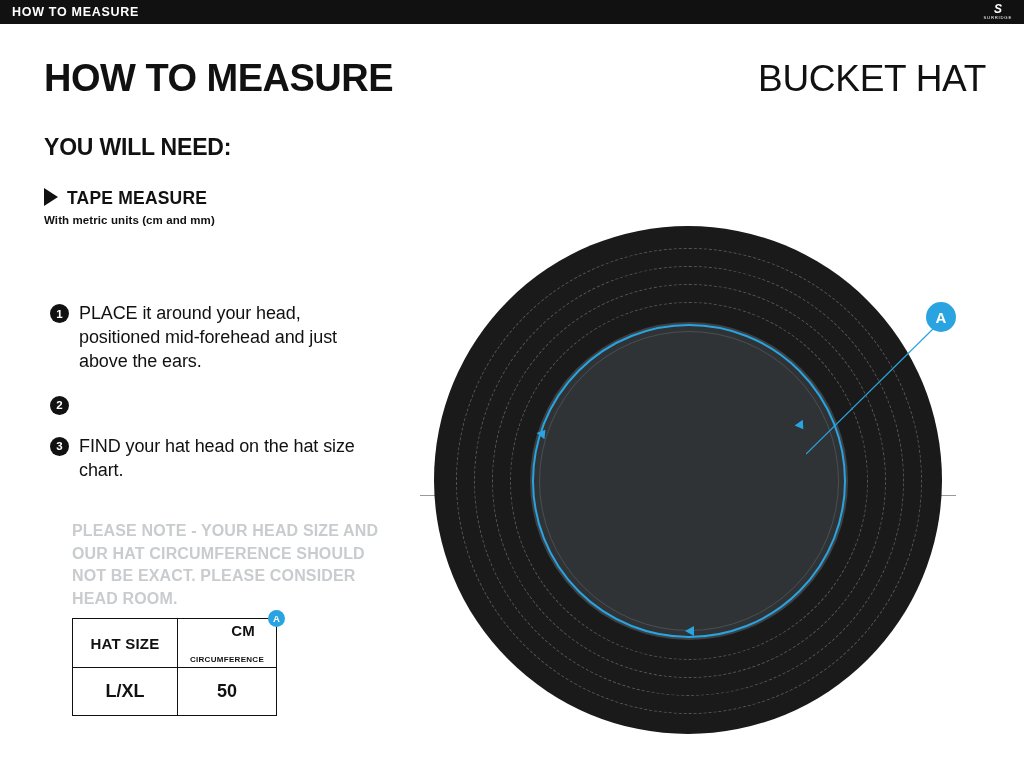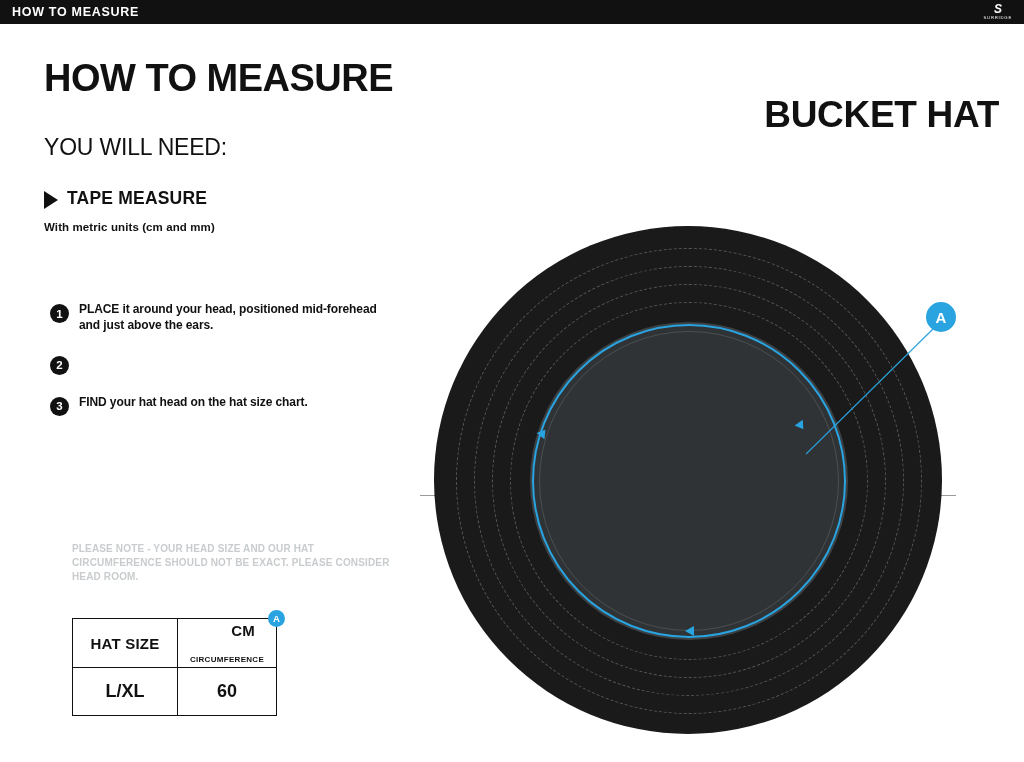--- a/index.html
+++ b/index.html
@@ -61,64 +61,63 @@
     top: 57px;
     left: 44px;
     font-size: 38px;
     font-weight: bold;
     letter-spacing: -0.5px;
     color: #111111;
   }
   .product-title {
     position: absolute;
     top: 58px;
-    right: 25px;
+    right: 38px;
     font-size: 37px;
-    font-weight: bold;
+    font-weight: normal;
     letter-spacing: -0.3px;
     color: #111111;
-    margin-top: 36px;
   }
   .need-title {
     position: absolute;
     top: 134px;
     left: 44px;
     font-size: 23px;
-    font-weight: normal;
+    font-weight: bold;
     letter-spacing: -0.2px;
     color: #111111;
   }
 
   
   .tool {
     position: absolute;
     top: 188px;
     left: 44px;
     width: 330px;
   }
   .tool-row {
     display: flex;
-    align-items: flex-end;
+    align-items: flex-start;
     gap: 9px;
   }
   .tri-icon {
     width: 0; height: 0;
     border-left: 14px solid #111111;
     border-top: 9px solid transparent;
     border-bottom: 9px solid transparent;
   }
   .tool-label {
     font-size: 17.5px;
     font-weight: bold;
     letter-spacing: 0.2px;
   }
   .tool-sub {
     font-size: 11.5px;
     font-weight: bold;
-    margin-top: 12px;
+    margin-top: 5px;
     letter-spacing: 0.1px;
   }
 
   
   .steps {
     position: absolute;
     top: 302px;
     left: 50px;
     width: 330px;
   }
@@ -134,35 +133,35 @@
     background: #111111;
     color: #ffffff;
     font-size: 11.5px;
     font-weight: bold;
     display: flex;
     align-items: center;
     justify-content: center;
     margin-top: 2px;
   }
   .step-text {
-    font-size: 12px;
-    font-weight: bold;
+    font-size: 18px;
+    font-weight: normal;
     line-height: 1.33;
     letter-spacing: -0.1px;
   }
   .step-text em {
     font-style: normal;
   }
 
   .note {
     position: absolute;
-    top: 542px;
+    top: 520px;
     left: 72px;
     width: 330px;
-    font-size: 10px;
+    font-size: 16px;
     font-weight: bold;
     line-height: 1.42;
     letter-spacing: 0.15px;
     color: #c9ccce;
     text-transform: uppercase;
   }
 
   
   .size-table {
     position: absolute;
@@ -358,21 +357,21 @@
       <td class="c2">
         <div class="hdr-cm">CM</div>
         <div class="hdr-sub">CIRCUMFERENCE</div>
         <div class="badge-a">A</div>
       </td>
     </tr>
   </thead>
   <tbody>
     <tr>
       <td class="c1">L/XL</td>
-      <td class="c2">60</td>
+      <td class="c2">50</td>
     </tr>
   </tbody>
 </table>
 
 <div class="diagram">
   <div class="axis-h"></div>
   <div class="hat-outer"></div>
   <div class="ring r1"></div>
   <div class="ring r2"></div>
   <div class="ring r3"></div>

